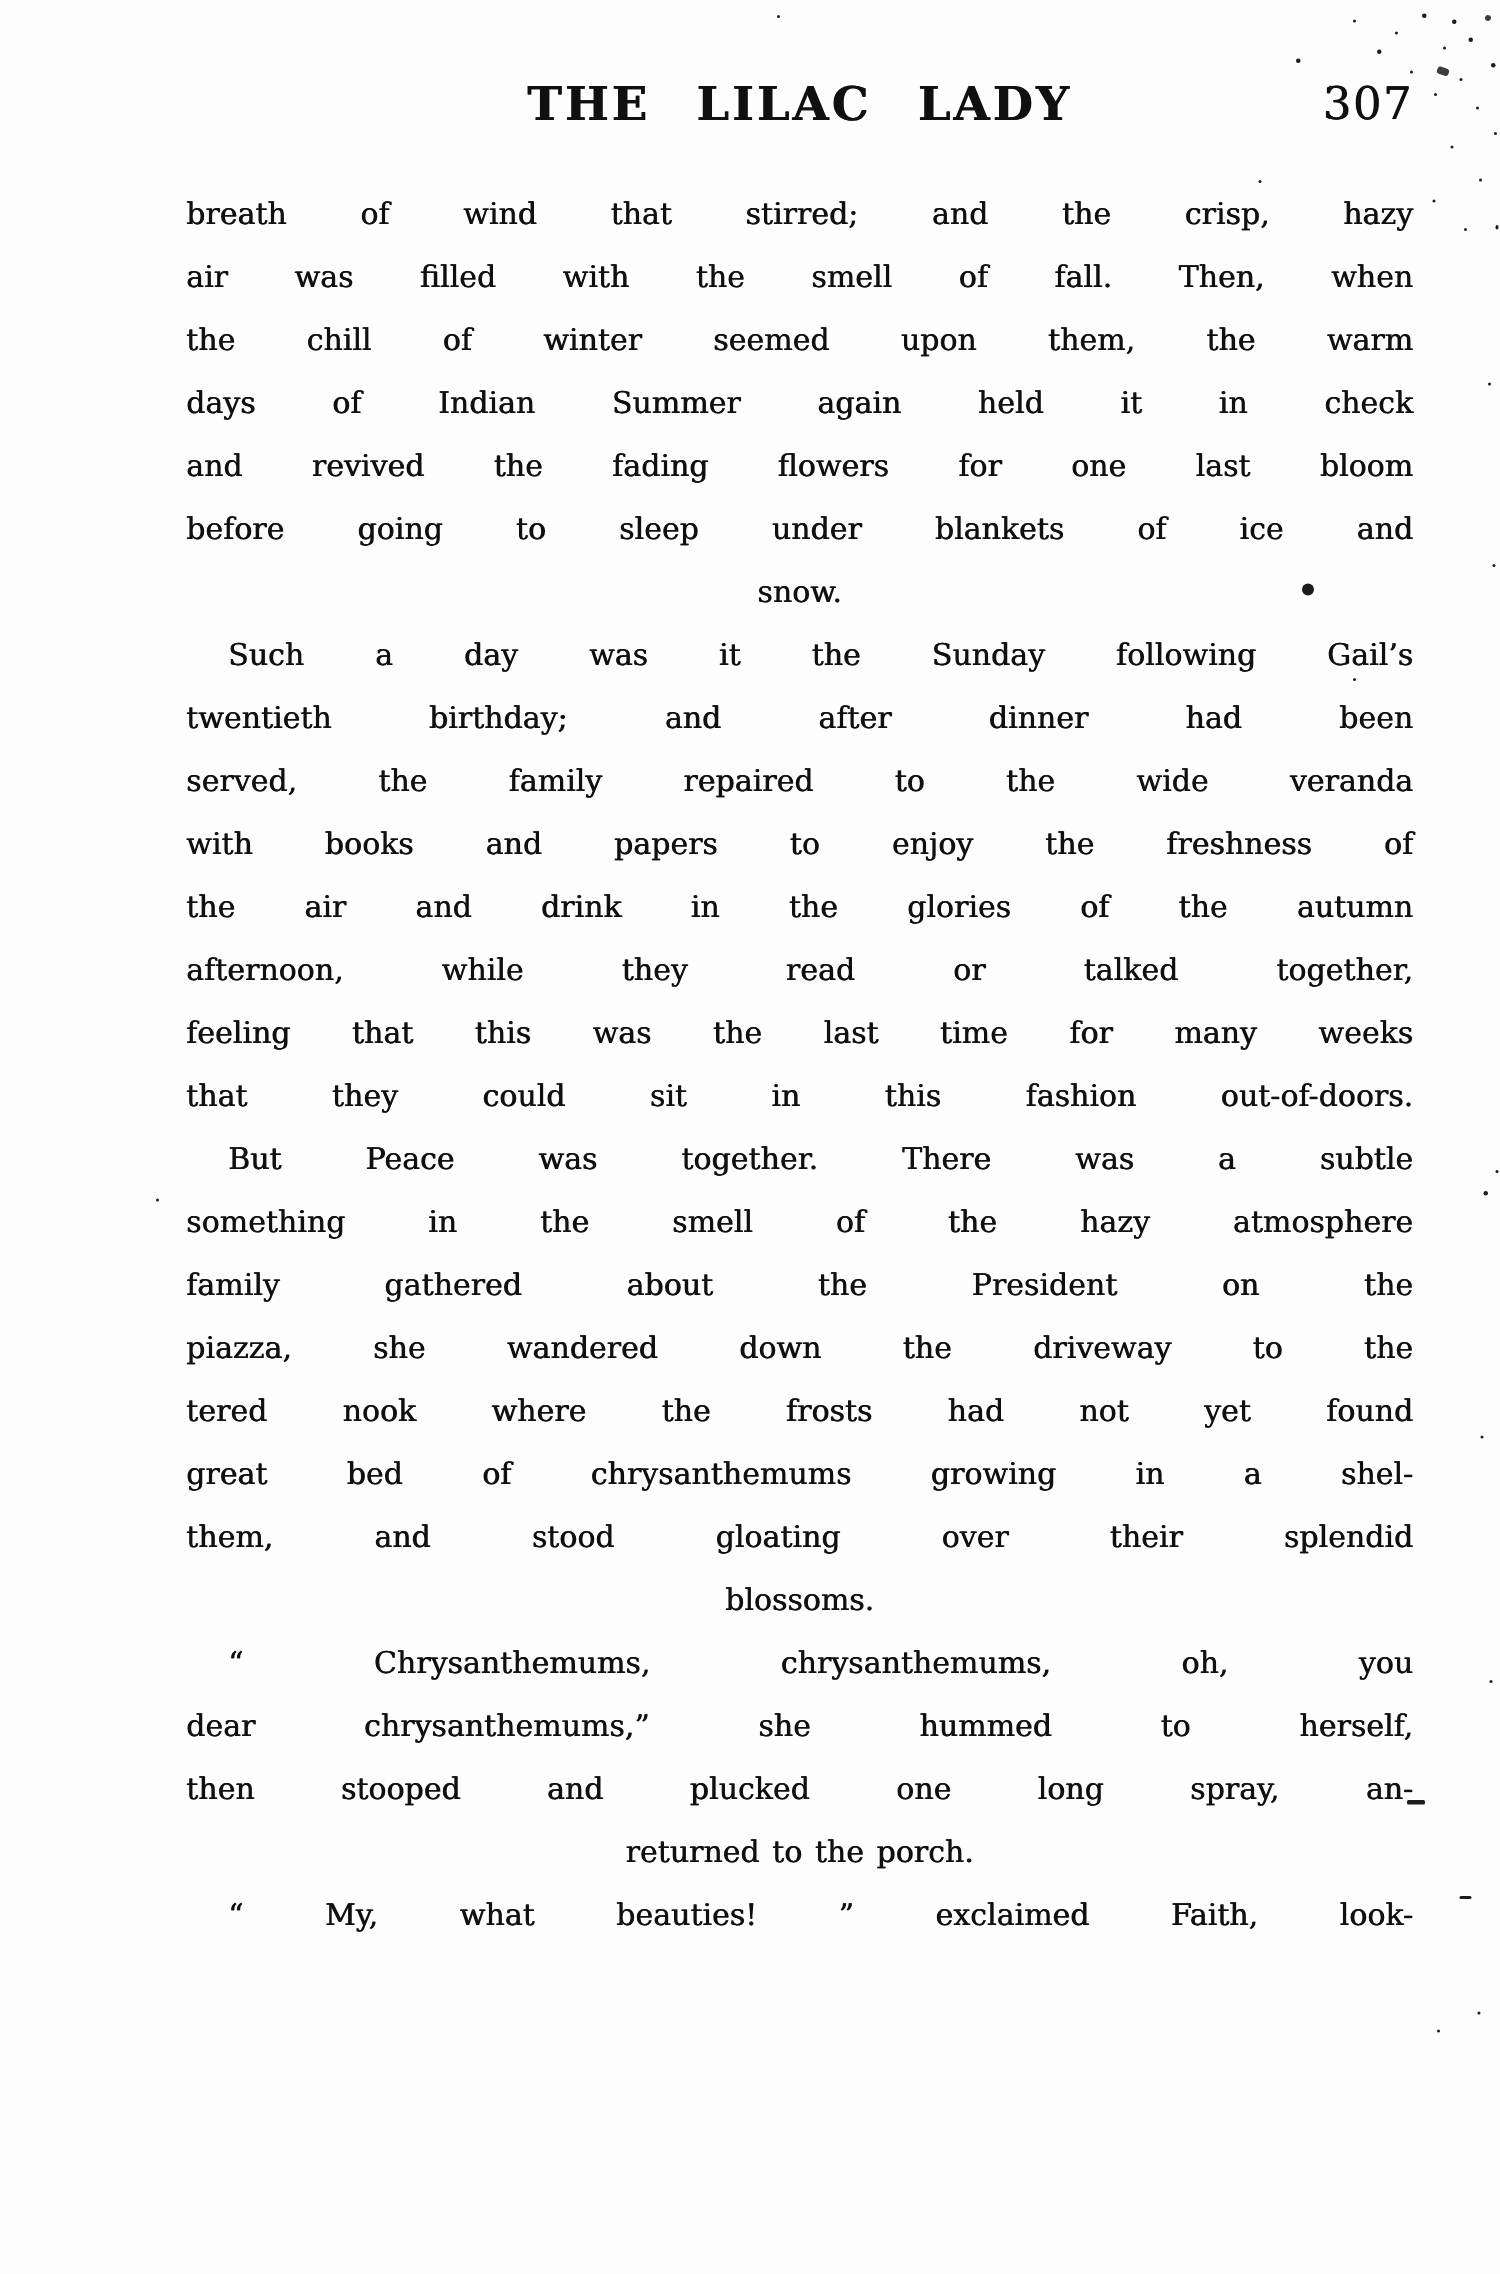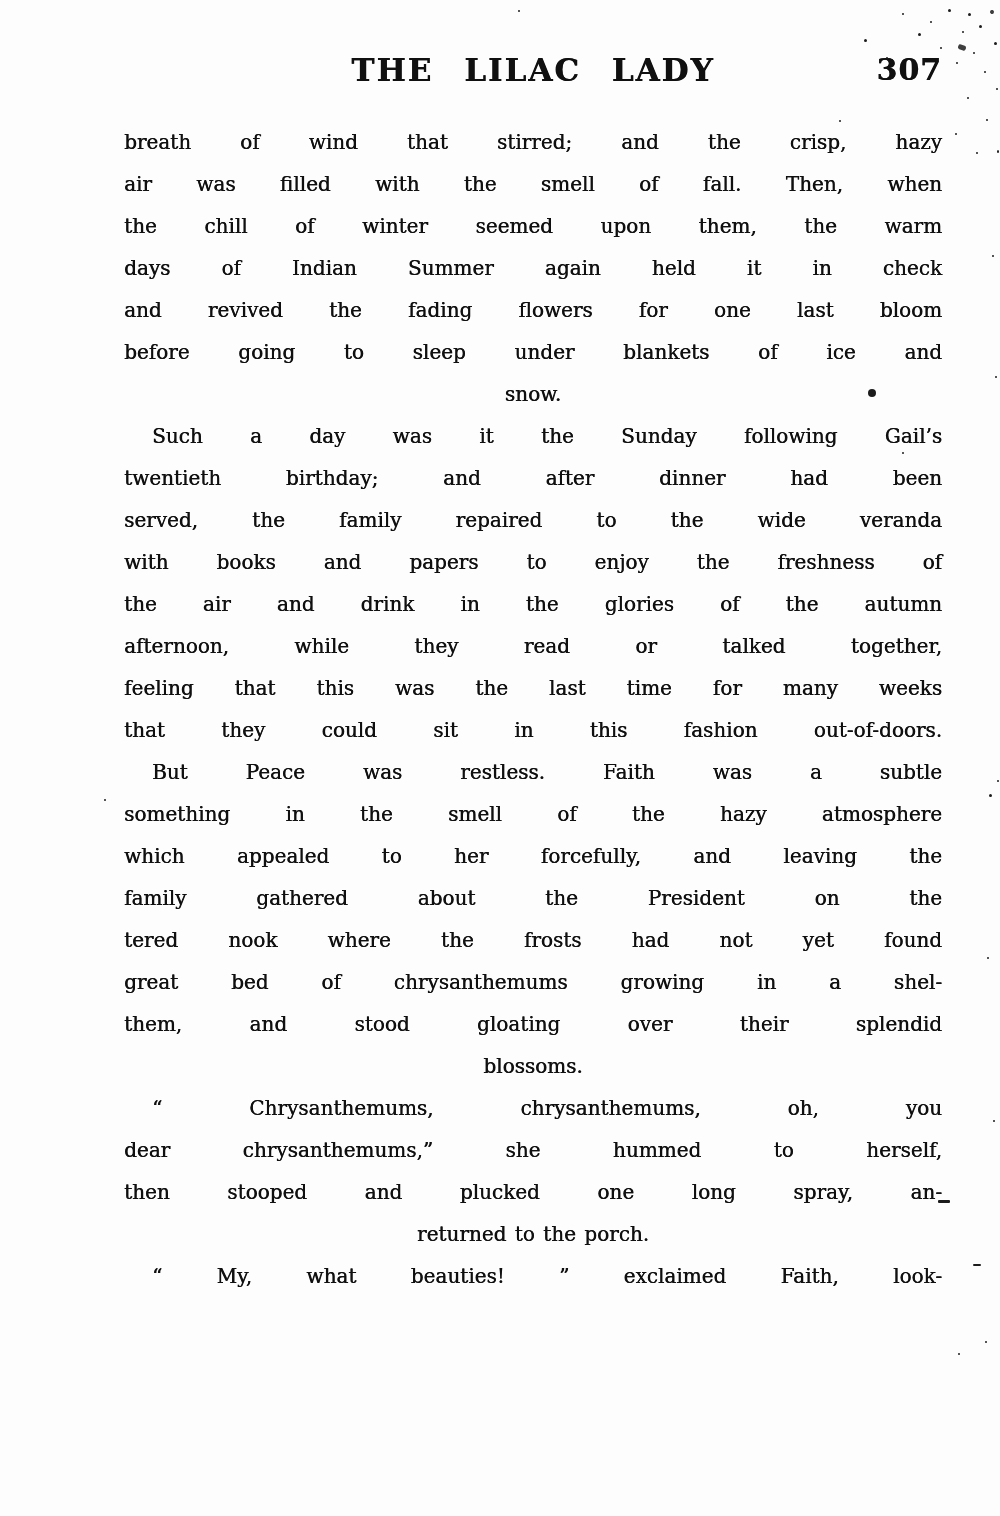--- a/index.html
+++ b/index.html
@@ -27,21 +27,21 @@
     font-size: 31px;
     letter-spacing: 2px;
     word-spacing: 18px;
     line-height: 40px;
   }
   .pagenum {
     position: absolute;
     right: 0;
     top: 0;
     font-size: 30px;
-    font-weight: bold;
+    font-weight: normal;
     letter-spacing: 1px;
     line-height: 40px;
   }
   .body {
     position: absolute;
     left: 124px;
     top: 121px;
     width: 818px;
     font-size: 20px;
     line-height: 42px;
@@ -83,24 +83,24 @@
         <div class="line just">Such a day was it the Sunday following Gail’s</div>
         <div class="line just">twentieth birthday; and after dinner had been</div>
         <div class="line just">served, the family repaired to the wide veranda</div>
         <div class="line just">with books and papers to enjoy the freshness of</div>
         <div class="line just">the air and drink in the glories of the autumn</div>
         <div class="line just">afternoon, while they read or talked together,</div>
         <div class="line just">feeling that this was the last time for many weeks</div>
         <div class="line just">that they could sit in this fashion out-of-doors.</div>
       </div>
       <div class="par indent">
-        <div class="line just">But Peace was restless. Faith was a subtle</div>
+        <div class="line just">But Peace was together. There was a subtle</div>
         <div class="line just">something in the smell of the hazy atmosphere</div>
-        <div class="line just">which appealed to her forcefully, and leaving the</div>
         <div class="line just">family gathered about the President on the</div>
+        <div class="line just">piazza, she wandered down the driveway to the</div>
         <div class="line just">tered nook where the frosts had not yet found</div>
         <div class="line just">great bed of chrysanthemums growing in a shel-</div>
         <div class="line just">them, and stood gloating over their splendid</div>
         <div class="line">blossoms.</div>
       </div>
       <div class="par indent">
         <div class="line just">“ Chrysanthemums, chrysanthemums, oh, you</div>
         <div class="line just">dear chrysanthemums,” she hummed to herself,</div>
         <div class="line just">then stooped and plucked one long spray, an-</div>
         <div class="line">returned to the porch.</div>

